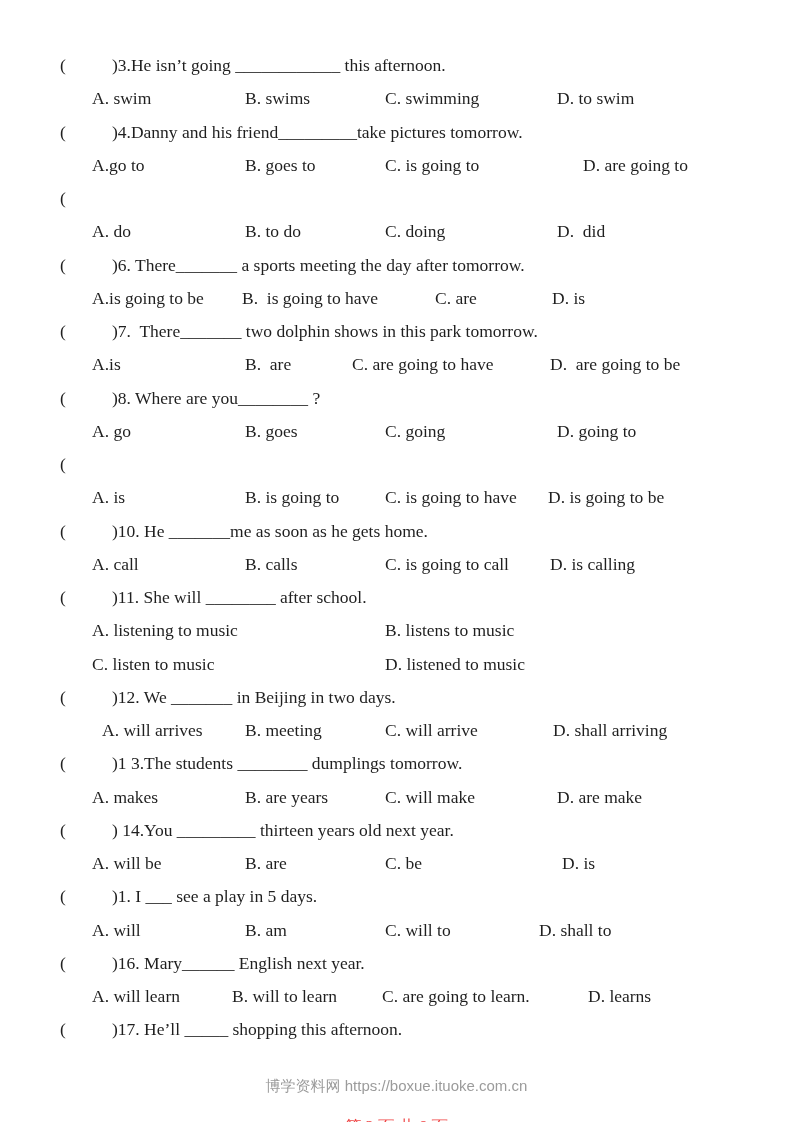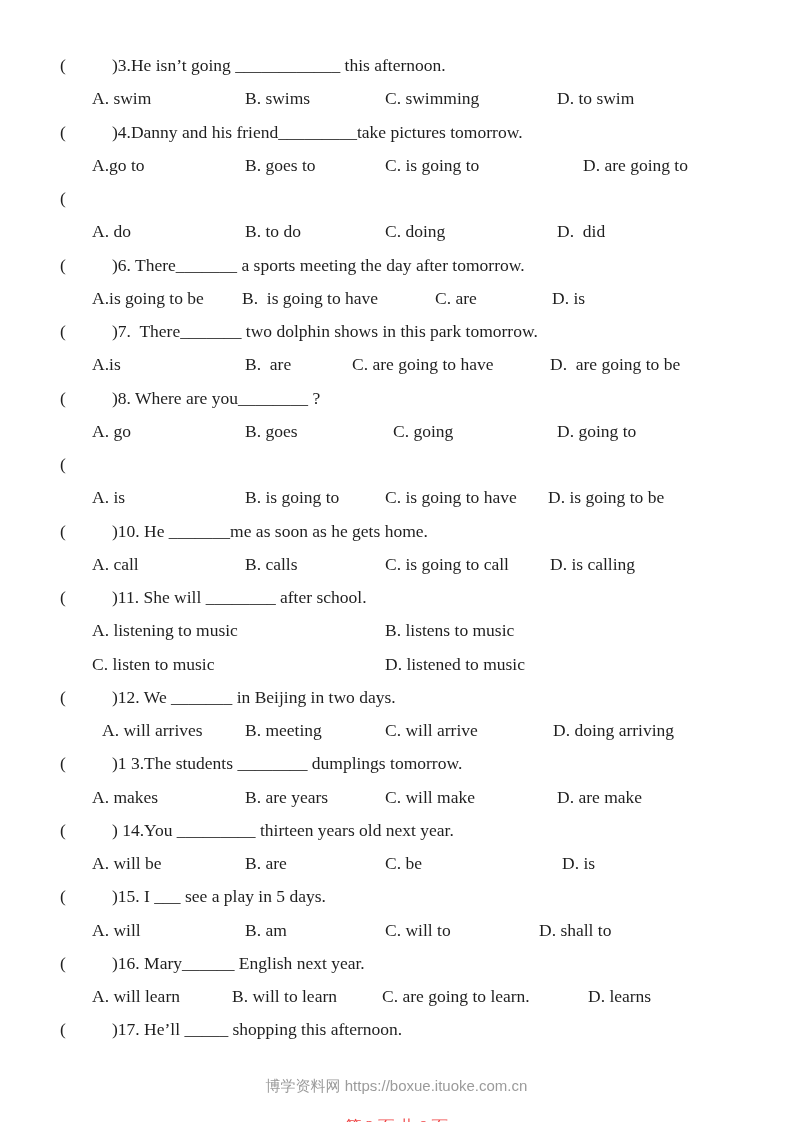--- a/index.html
+++ b/index.html
@@ -98,21 +98,21 @@
       <span class="opt" style="left:550px">D.  are going to be</span>
     </div>
 
     <div class="line">
       <span class="bracket">(</span>
       <span class="qtext">)8. Where are you________ ?</span>
     </div>
     <div class="line">
       <span class="opt" style="left:92px">A. go</span>
       <span class="opt" style="left:245px">B. goes</span>
-      <span class="opt" style="left:393px">C. going</span>
+      <span class="opt" style="left:385px">C. going</span>
       <span class="opt" style="left:557px">D. going to</span>
     </div>
 
     <div class="line">
       <span class="bracket">(</span>
     </div>
     <div class="line">
       <span class="opt" style="left:92px">A. is</span>
       <span class="opt" style="left:245px">B. is going to</span>
       <span class="opt" style="left:385px">C. is going to have</span>
@@ -144,21 +144,21 @@
     </div>
 
     <div class="line">
       <span class="bracket">(</span>
       <span class="qtext">)12. We _______ in Beijing in two days.</span>
     </div>
     <div class="line">
       <span class="opt" style="left:102px">A. will arrives</span>
       <span class="opt" style="left:245px">B. meeting</span>
       <span class="opt" style="left:385px">C. will arrive</span>
-      <span class="opt" style="left:553px">D. doing arriving</span>
+      <span class="opt" style="left:553px">D. shall arriving</span>
     </div>
 
     <div class="line">
       <span class="bracket">(</span>
       <span class="qtext">)1 3.The students ________ dumplings tomorrow.</span>
     </div>
     <div class="line">
       <span class="opt" style="left:92px">A. makes</span>
       <span class="opt" style="left:245px">B. are years</span>
       <span class="opt" style="left:385px">C. will make</span>
@@ -171,21 +171,21 @@
     </div>
     <div class="line">
       <span class="opt" style="left:92px">A. will be</span>
       <span class="opt" style="left:245px">B. are</span>
       <span class="opt" style="left:385px">C. be</span>
       <span class="opt" style="left:562px">D. is</span>
     </div>
 
     <div class="line">
       <span class="bracket">(</span>
-      <span class="qtext">)15. I ___ see a play in 5 days.</span>
+      <span class="qtext">)1. I ___ see a play in 5 days.</span>
     </div>
     <div class="line">
       <span class="opt" style="left:92px">A. will</span>
       <span class="opt" style="left:245px">B. am</span>
       <span class="opt" style="left:385px">C. will to</span>
       <span class="opt" style="left:539px">D. shall to</span>
     </div>
 
     <div class="line">
       <span class="bracket">(</span>

